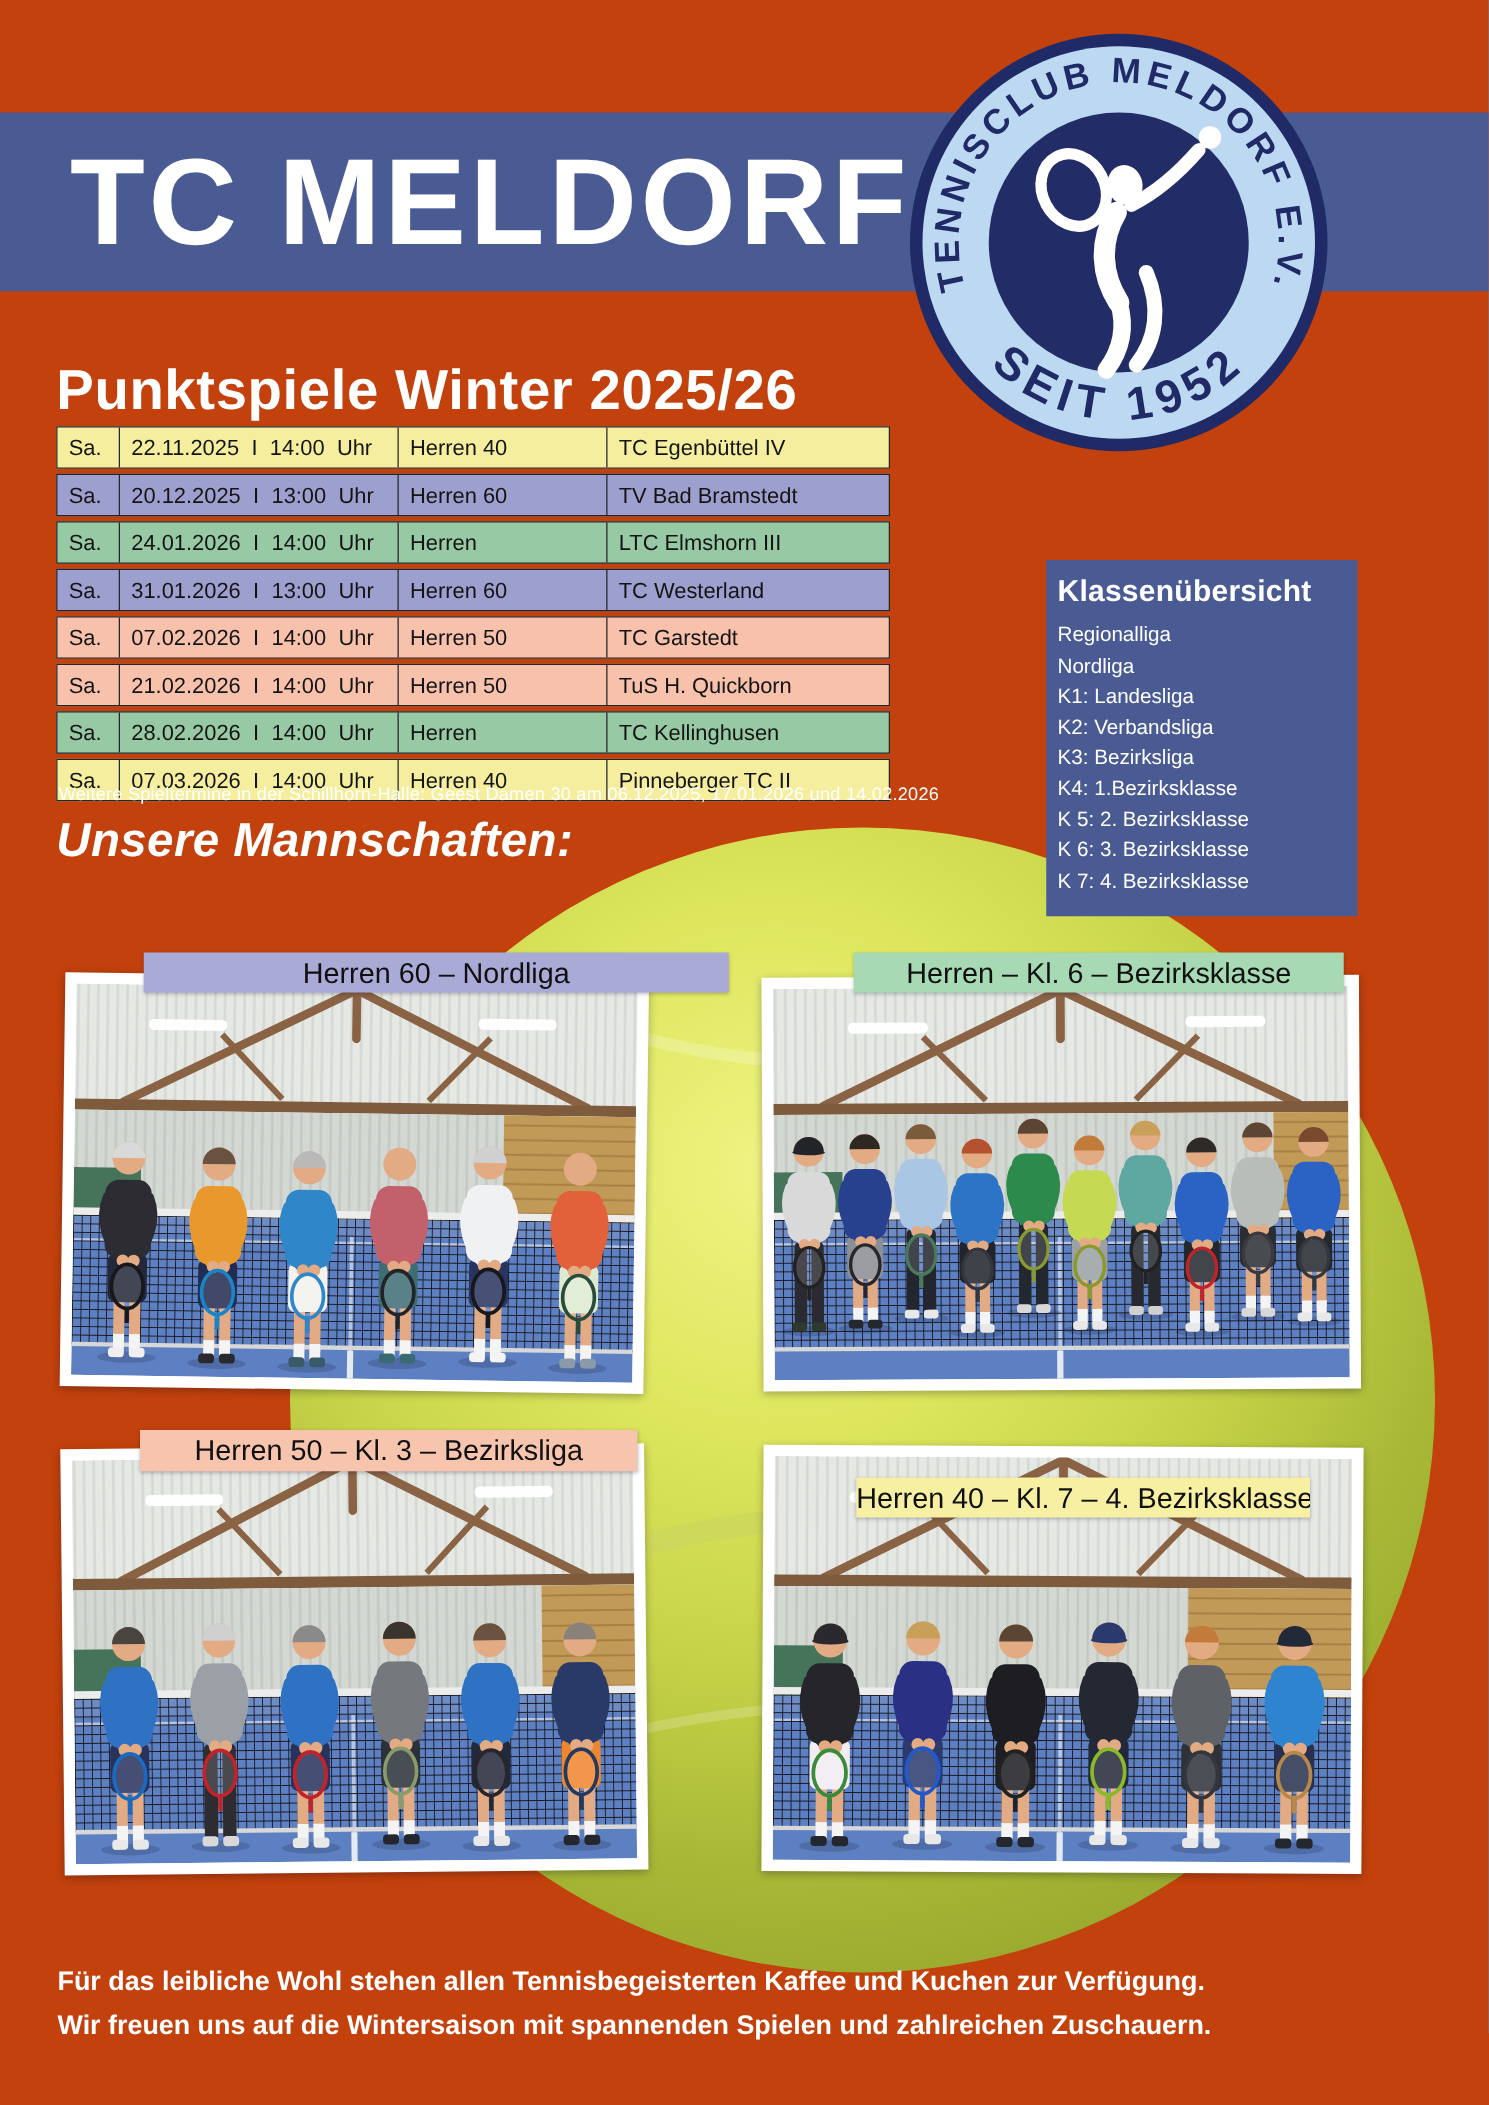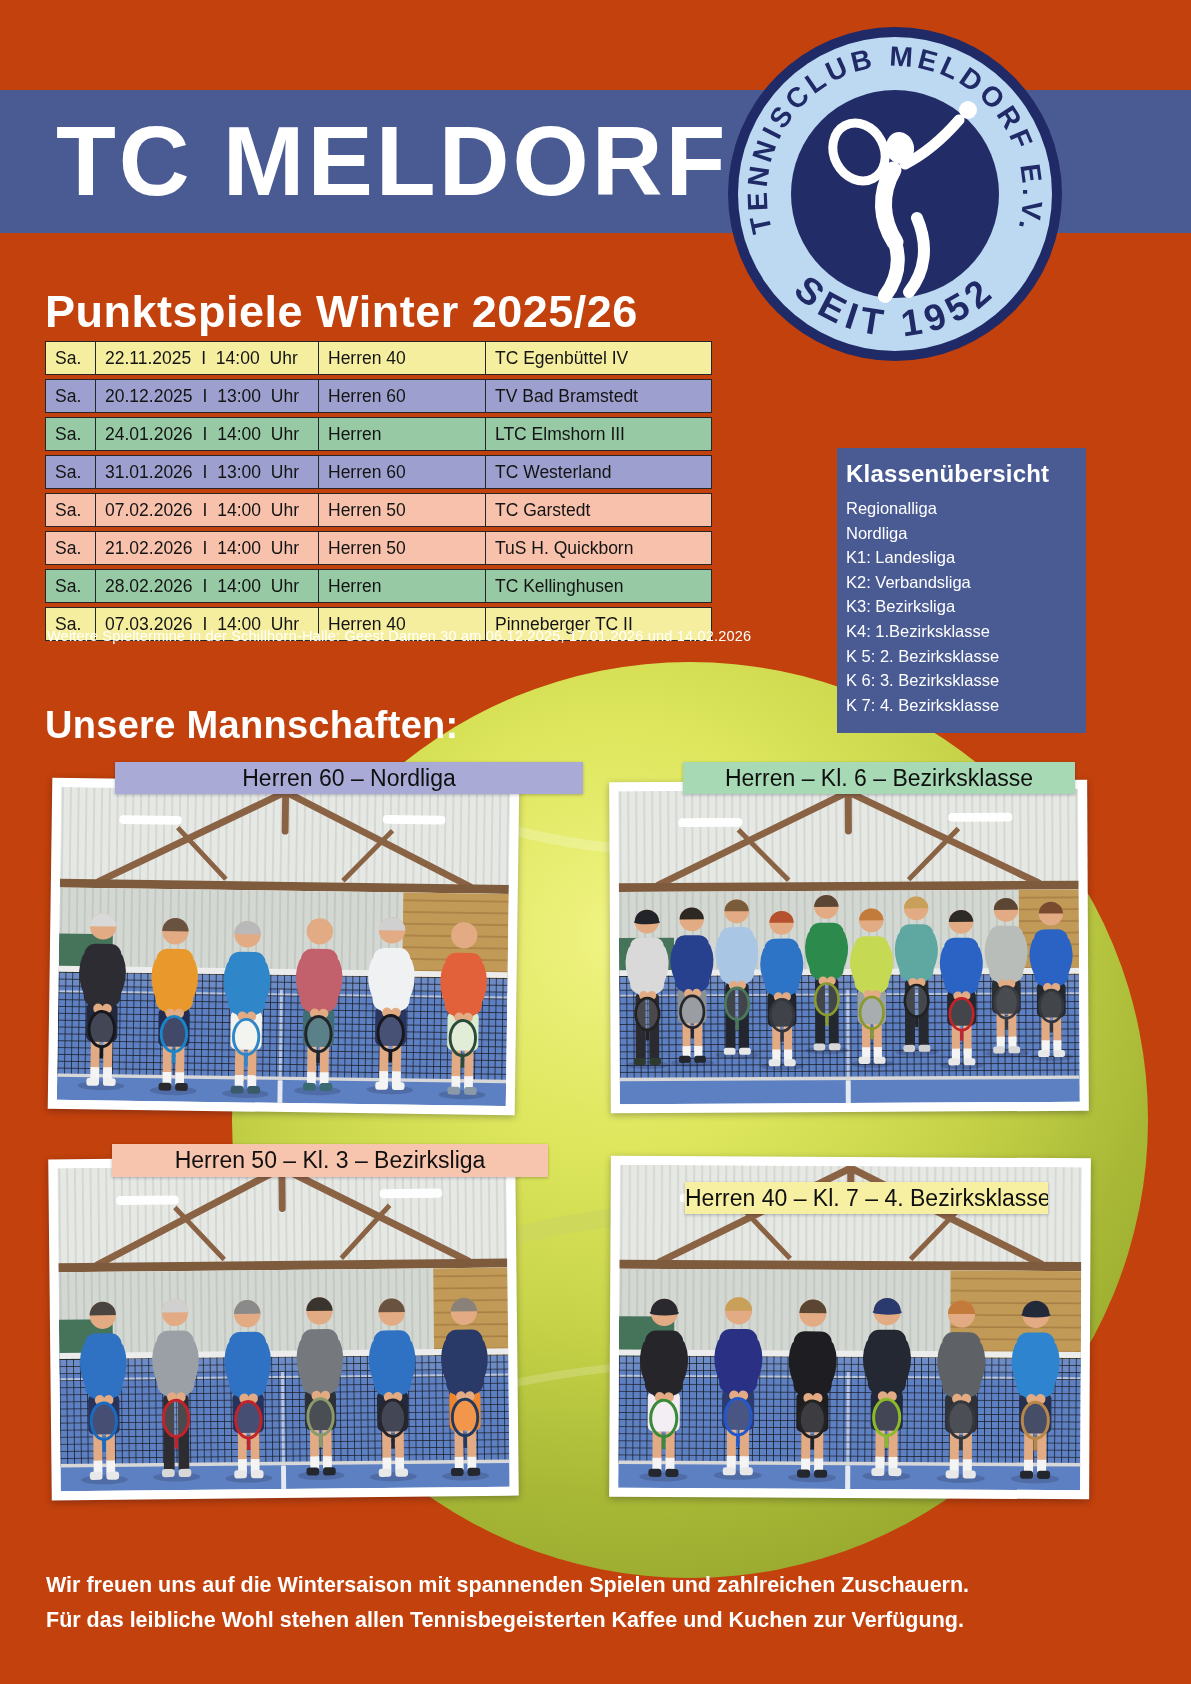--- a/index.html
+++ b/index.html
@@ -20,22 +20,22 @@
   .srow span{display:flex;align-items:center;box-sizing:border-box;padding-left:9px;overflow:hidden;white-space:nowrap;}
   .c-day{width:49px;}
   .c-dt{width:223px;border-left:1.5px solid #26262a;word-spacing:5px;}
   .c-team{width:167px;border-left:1.5px solid #26262a;}
   .c-opp{flex:1;border-left:1.5px solid #26262a;}
   .note{position:absolute;left:46px;top:627px;margin:1px;font-size:14.5px;color:#ffffff;z-index:3;letter-spacing:.2px;}
   .klassen{position:absolute;left:837px;top:448px;width:249px;box-sizing:border-box;
         padding:12px 8px 16px 9px;background:#4a5b94;z-index:3;color:#ffffff;}
   .klassen h3{margin:0 0 8px;font-size:24px;font-weight:bold;letter-spacing:.2px;}
   .klassen ul{list-style:none;margin:0;padding:0;font-size:16.5px;line-height:24.6px;}
-  .teams-heading{position:absolute;left:45px;top:704px;margin:0;font-size:38px;font-weight:bold;
-        color:#ffffff;z-index:3;letter-spacing:.3px;}
+  .teams-heading{position:absolute;left:45px;top:652px;margin:0;font-size:38px;font-weight:bold;
+        color:#ffffff;z-index:3;letter-spacing:.3px;font-style:italic;}
   .card{position:absolute;background:#ffffff;box-sizing:border-box;padding:9px;z-index:4;
         box-shadow:0 2px 7px rgba(0,0,30,.3);}
   .card svg{display:block;width:100%;height:100%;}
   .bar{position:absolute;z-index:5;font-size:23px;color:#101010;text-align:center;white-space:nowrap;
         overflow:hidden;box-shadow:0 1px 3px rgba(0,0,30,.25);}
   .footer{position:absolute;left:46px;top:1568px;z-index:3;color:#ffffff;font-weight:bold;
         font-size:21.5px;line-height:35px;}
   .footer p{margin:0;}
 </style>
 </head>
@@ -663,21 +663,21 @@
             <path d="M17,178 C25,198 15,218 6,227" stroke="#293a68" stroke-width="8" fill="none" stroke-linecap="round"></path>
             <circle cx="-4" cy="230" r="5" fill="#e2ab83"></circle>
             <circle cx="5" cy="230" r="5" fill="#e2ab83"></circle>
             <circle cx="0" cy="146" r="13.5" fill="#e2ab83"></circle>
             <path d="M-13.5,146 A13.5,13.5 0 0 1 13.5,146 Z" fill="#8a8278"></path>
             <ellipse cx="0" cy="251" rx="13" ry="18" stroke="#233a5e" stroke-width="3" fill="rgba(255,255,255,.14)"></ellipse>
             <line x1="0" y1="269" x2="0" y2="281" stroke="#233a5e" stroke-width="3.5"></line>
           </g>
         </svg>
       </div>
-      <div class="bar" style="left: 112px; top: 1144px; width: 436px; height: 33px; line-height: 33px; background: rgb(247, 196, 174);">Herren 50 – Kl. 3 – Bezirksliga</div>
+      <div class="bar" style="left: 112px; top: 1144px; width: 398px; height: 33px; line-height: 33px; background: rgb(247, 196, 174);">Herren 50 – Kl. 3 – Bezirksliga</div>
       <div class="card" style="left: 610px; top: 1157px; width: 480px; height: 341px; transform: rotate(0.3deg);">
         <svg viewBox="0 0 460 320" preserveAspectRatio="none">
           <defs>
             <pattern id="cor3" width="8" height="8" patternUnits="userSpaceOnUse">
               <line x1="2" y1="0" x2="2" y2="8" stroke="#b9beb9" stroke-width="2"></line>
             </pattern>
             <pattern id="wood3" width="10" height="12" patternUnits="userSpaceOnUse">
               <rect width="10" height="12" fill="#c29a58"></rect>
               <line x1="0" y1="3" x2="10" y2="3" stroke="#a87f42" stroke-width="1.6"></line>
             </pattern>
@@ -820,17 +820,17 @@
             <ellipse cx="0" cy="146.5" rx="14.5" ry="2.6" fill="#222a3a"></ellipse>
             <ellipse cx="0" cy="251" rx="13" ry="18" stroke="#b8874a" stroke-width="3" fill="rgba(255,255,255,.14)"></ellipse>
             <line x1="0" y1="269" x2="0" y2="281" stroke="#b8874a" stroke-width="3.5"></line>
           </g>
         </svg>
       </div>
       <div class="bar" style="left: 685px; top: 1146px; width: 363px; height: 32px; line-height: 32px; background: rgb(247, 240, 162); margin-top: 36px;">Herren 40 – Kl. 7 – 4. Bezirksklasse</div>
     </div>
 
   <div class="footer">
+    <p>Für das leibliche Wohl stehen allen Tennisbegeisterten Kaffee und Kuchen zur Verfügung.</p>
     <p>Wir freuen uns auf die Wintersaison mit spannenden Spielen und zahlreichen Zuschauern.</p>
-    <p>Für das leibliche Wohl stehen allen Tennisbegeisterten Kaffee und Kuchen zur Verfügung.</p>
   </div>
 
 </div>
 
 </body></html>

